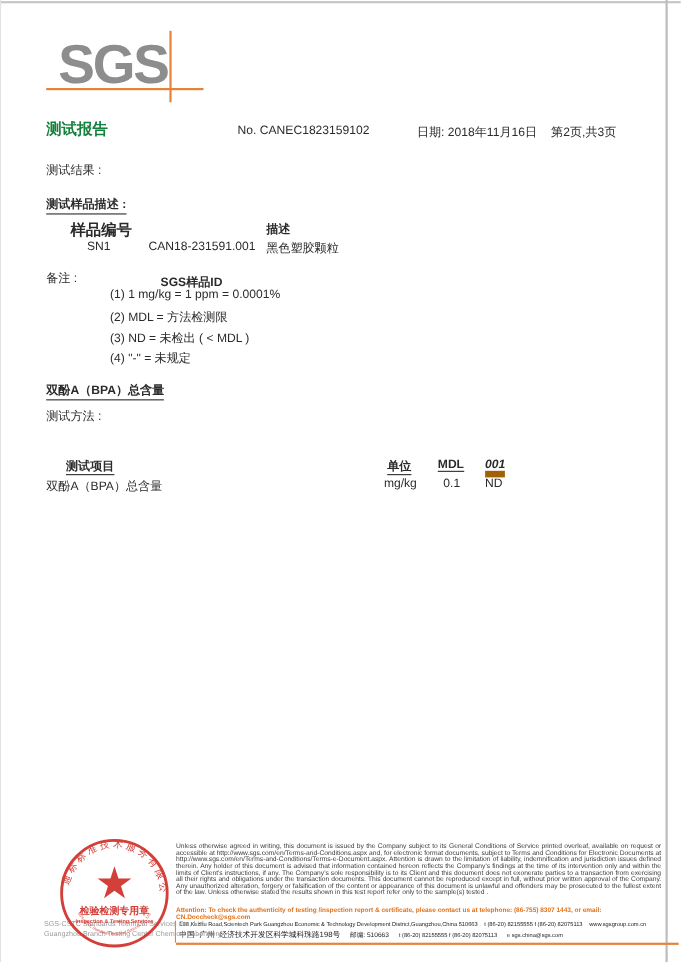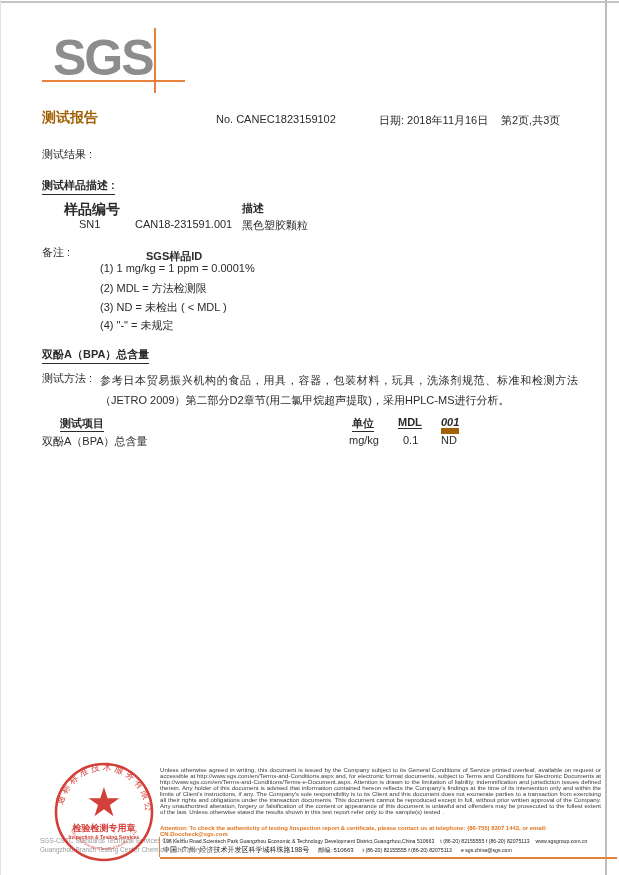--- a/index.html
+++ b/index.html
@@ -10,21 +10,21 @@
   .abs{position:absolute;white-space:nowrap;}
   
   .edge-top{position:absolute;left:0;top:1px;width:619px;height:2px;background:#c6c6c6;}
   .edge-right{position:absolute;left:605px;top:0;width:2px;height:875px;background:#bdbdbd;}
   .edge-left{position:absolute;left:0;top:0;width:1px;height:875px;background:#e3e3e3;}
   
   .logo-text{left:53px;top:33px;font-size:50px;font-weight:bold;color:#8d8d8d;letter-spacing:-2px;line-height:1;}
   .logo-hline{position:absolute;left:42px;top:80px;width:143px;height:2px;background:#e8823a;}
   .logo-vline{position:absolute;left:154px;top:28px;width:2px;height:65px;background:#e8823a;}
   
-  .title{left:42px;top:109px;font-size:14px;font-weight:bold;color:#a16207;}
+  .title{left:42px;top:109px;font-size:14px;font-weight:bold;color:#15803d;}
   .report-no{left:216px;top:113px;font-size:11px;}
   .hdr-date{left:379px;top:113px;font-size:11px;}
   .hdr-page{left:501px;top:113px;font-size:11px;}
   
   .results-label{left:42px;top:147px;font-size:11px;}
   .sample-desc-label{left:42px;top:178px;font-size:11px;font-weight:bold;border-bottom:1px solid #2b2b2b;padding-bottom:1px;}
   .st-h1{left:64px;top:201px;font-size:14px;font-weight:bold;}
   .st-h2{left:146px;top:201px;font-size:11px;font-weight:bold;margin-top:48px;}
   .st-h3{left:242px;top:201px;font-size:11px;font-weight:bold;}
   .st-v1{left:79px;top:218px;font-size:11px;}
@@ -92,21 +92,20 @@
   <span class="abs st-v3">黑色塑胶颗粒</span>
 
   <span class="abs notes-label">备注 :</span>
   <span class="abs note note-1">(1) 1 mg/kg = 1 ppm = 0.0001%</span>
   <span class="abs note note-2">(2) MDL = 方法检测限</span>
   <span class="abs note note-3">(3) ND = 未检出 ( &lt; MDL )</span>
   <span class="abs note note-4">(4) "-" = 未规定</span>
 
   <span class="abs bpa-heading">双酚A（BPA）总含量</span>
   <span class="abs method-label">测试方法 :</span>
-  <div class="abs method-text">参考日本贸易振兴机构的食品，用具，容器，包装材料，玩具，洗涤剂规范、标准和检测方法（JETRO 2009）第二部分D2章节(用二氯甲烷超声提取)，采用HPLC-MS进行分析。</div>
 
   <span class="abs rt-h1">测试项目</span>
   <span class="abs rt-h2">单位</span>
   <span class="abs rt-h3">MDL</span>
   <span class="abs rt-h4">001</span>
   <span class="abs rt-v1">双酚A（BPA）总含量</span>
   <span class="abs rt-v2">mg/kg</span>
   <span class="abs rt-v3">0.1</span>
   <span class="abs rt-v4">ND</span>
 

